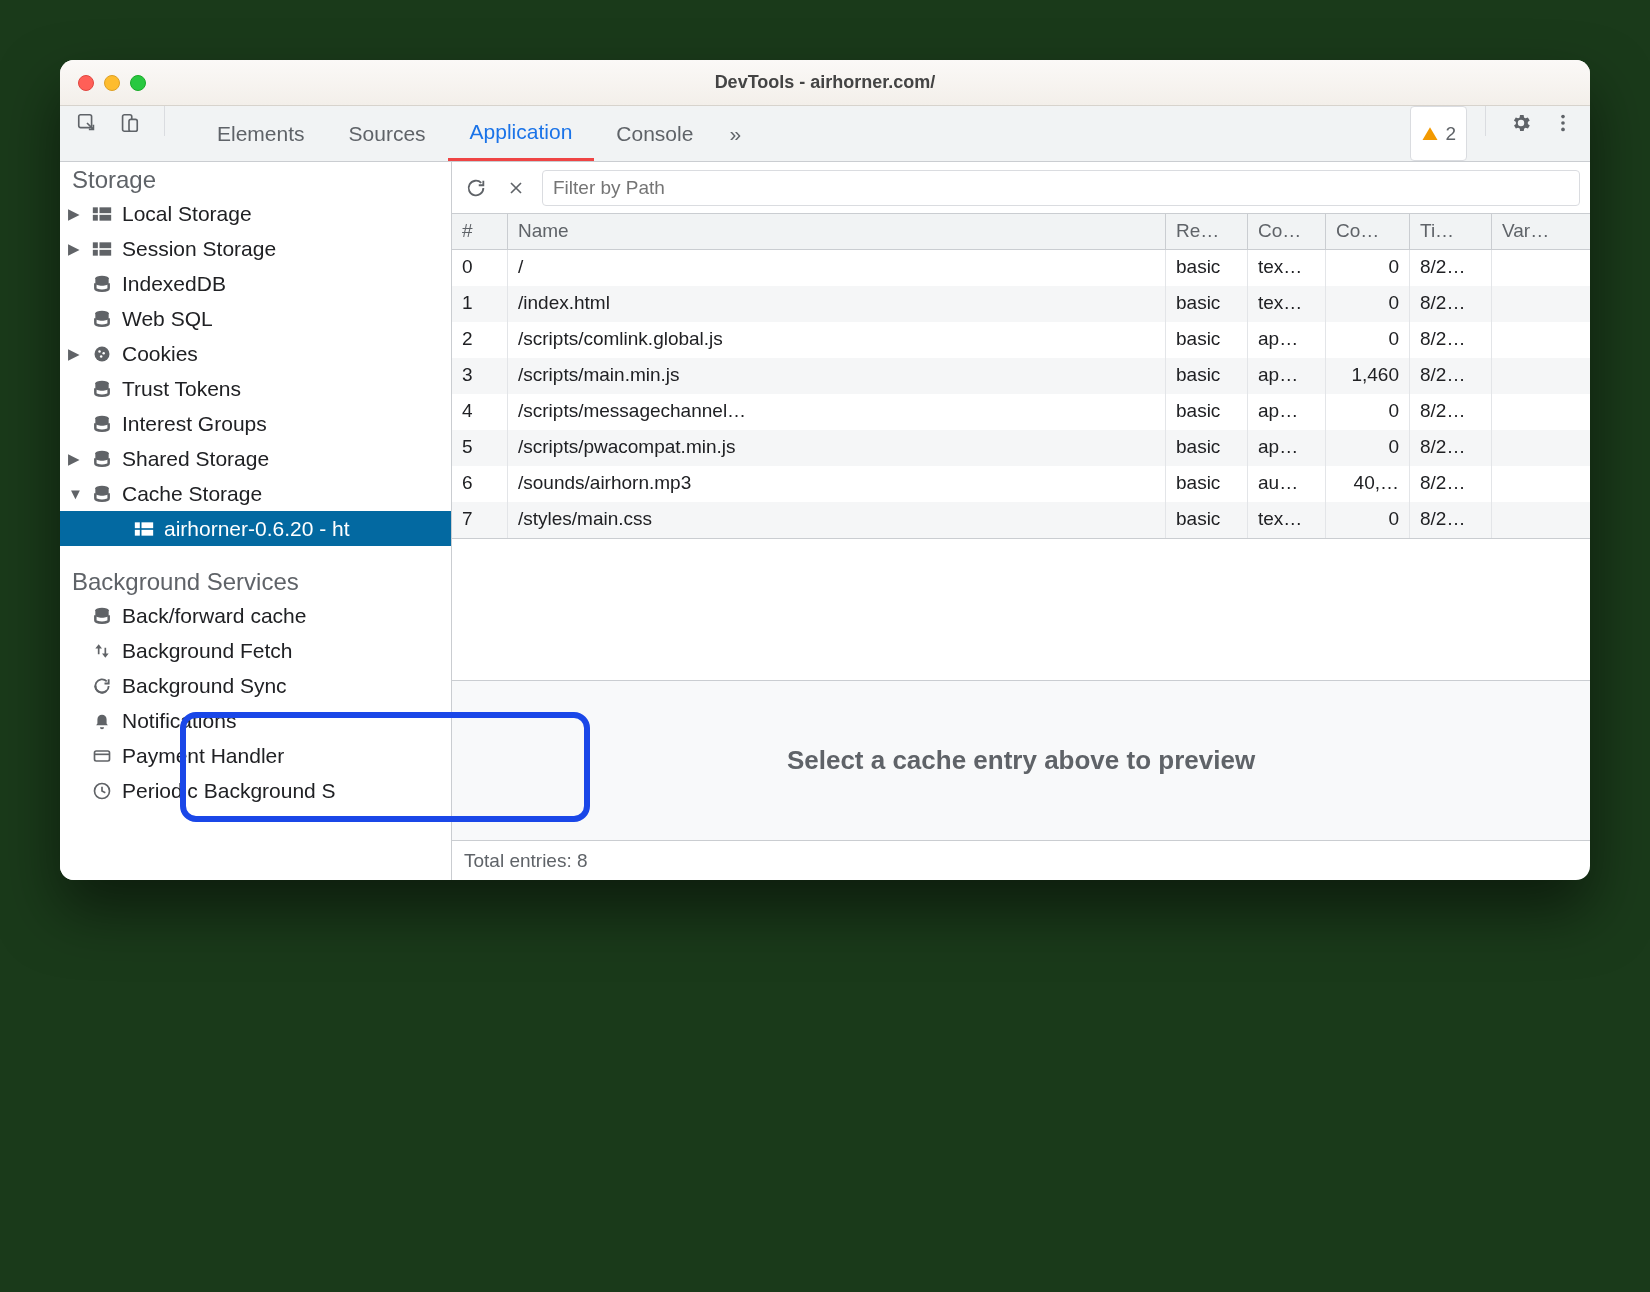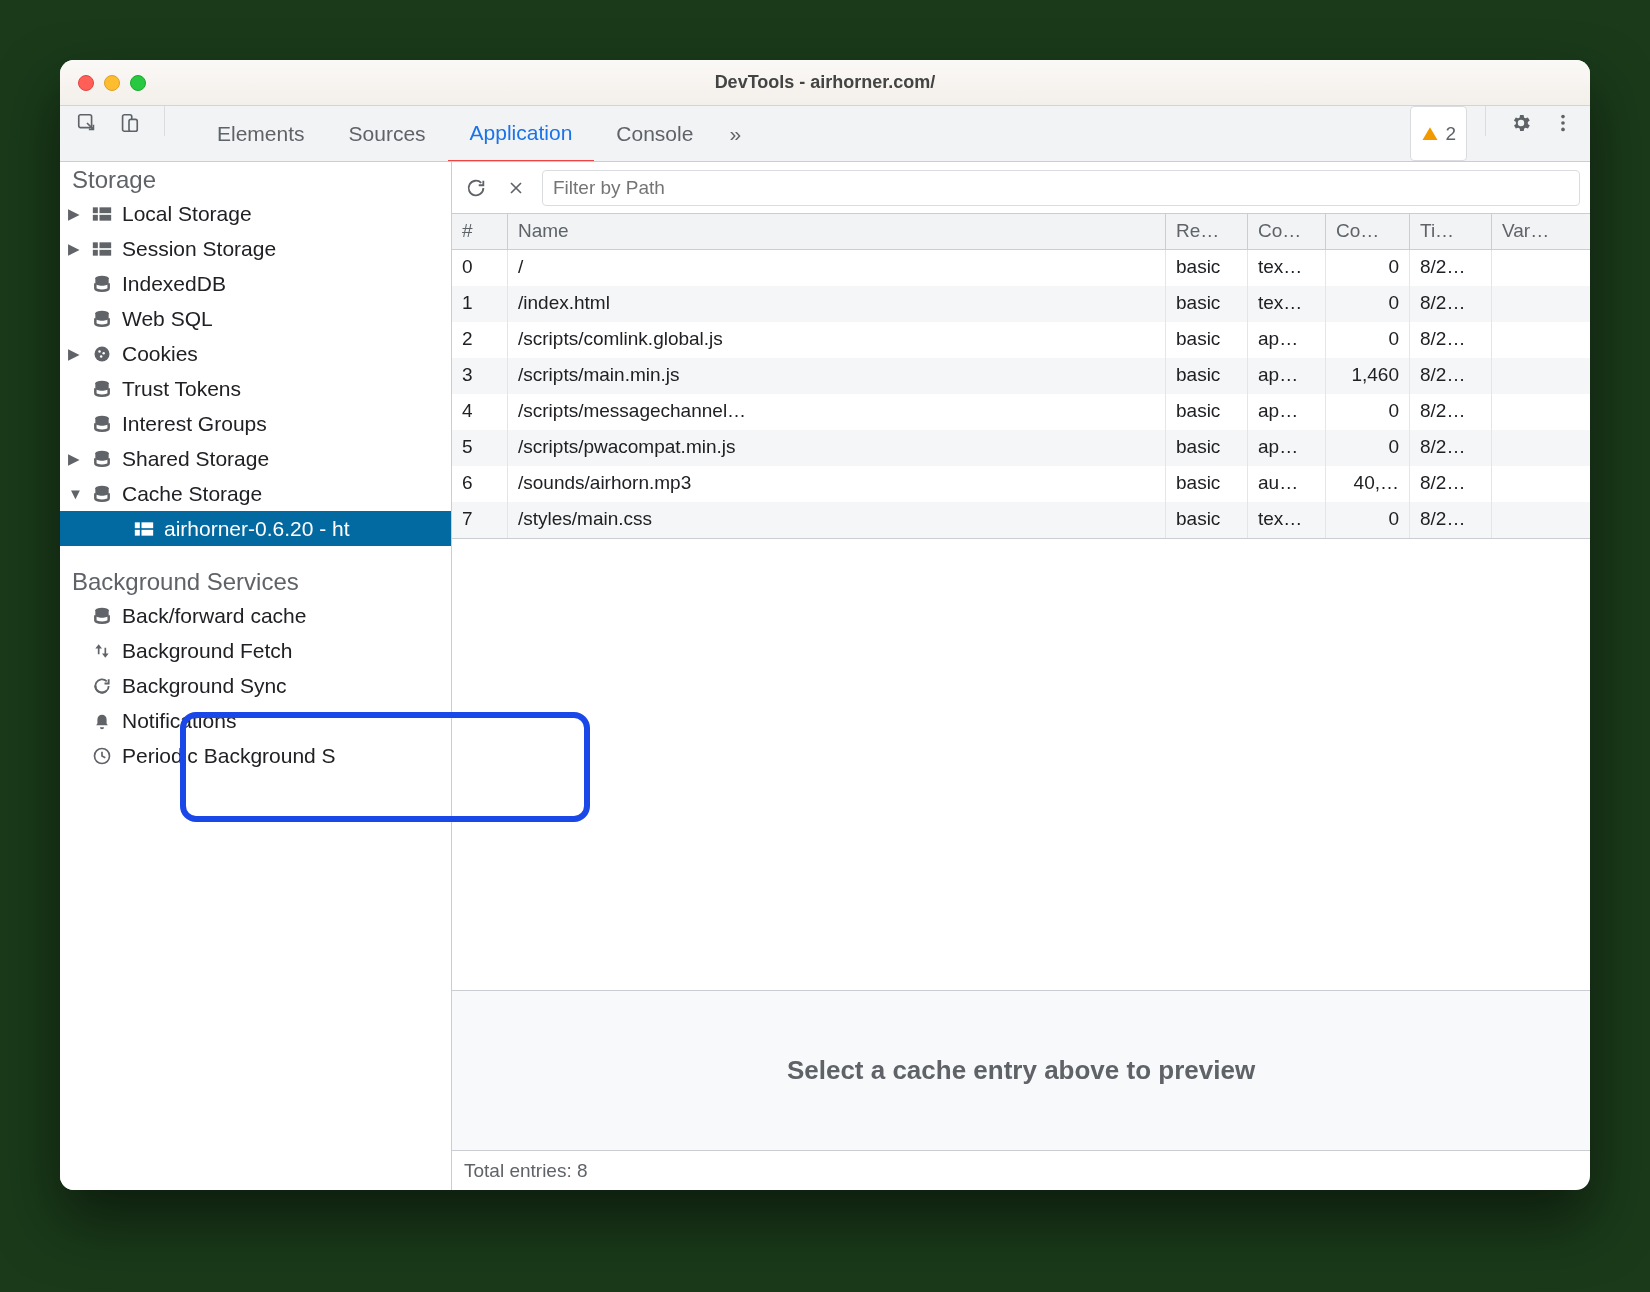--- a/index.html
+++ b/index.html
@@ -4,21 +4,21 @@
 <style>
 * { box-sizing: border-box; margin: 0; padding: 0; }
 body {
   font-family: -apple-system, BlinkMacSystemFont, "Segoe UI", Arial, sans-serif;
   background: #1a3a1a;
   width: 1650px; height: 1292px;
   padding: 60px;
   overflow: hidden;
 }
 .window {
-  width: 1530px; height: 1130px;
+  width: 1530px; height: 820px;
   background: #fff;
   border-radius: 14px;
   box-shadow: 0 30px 60px rgba(0,0,0,0.5);
   display: flex; flex-direction: column;
   overflow: hidden;
 }
 .titlebar {
   height: 46px;
   background: linear-gradient(#fbf9f7,#f3efea);
   border-bottom: 1px solid #d7d3cd;
@@ -40,21 +40,21 @@
   height: 56px;
   background: #f1f3f4;
   border-bottom: 1px solid #cacdd1;
   display: flex; 
   padding: 0 10px; gap: 8px;
   font-size: 20px; color:#5f6368;
 }
 .tb-btn { width: 34px; height: 34px; display:flex; align-items:center; justify-content:center; cursor:pointer; }
 .tabs { display:flex; align-items:center; height:100%; margin-left: 12px; gap: 0; }
 .tab { padding: 0 22px; height:100%; display:flex; align-items:center; cursor:pointer; color:#5f6368; font-size:21px; }
-.tab.active { color:#1a73e8; border-bottom:1px solid #ef4444; }
+.tab.active { color:#1a73e8; border-bottom:3px solid #ef4444; }
 .spacer { flex:1; }
 .warn-badge {
   display:flex; align-items:center; gap:6px;
   padding: 4px 10px; background:#fff; border:1px solid #dadce0;
   border-radius:4px; font-size:19px; color:#5f6368;
 }
 .warn-tri { color:#f29900; }
 .vsep { width:1px; height:30px; background:#dadce0; margin:0 10px; }
 
 .body { flex:1; display:flex; overflow:hidden; }
@@ -355,20 +355,30 @@
                 <svg width="20" height="20" viewBox="0 0 24 24" fill="#606367">
                   <path d="M12 22a2.5 2.5 0 0 0 2.5-2.5h-5A2.5 2.5 0 0 0 12 22zM19 17H5l1.5-2V10a5.5 5.5 0 0 1 11 0v5z"></path>
                 </svg>
               </span>
               <span>Notifications</span>
             </div>
             <div class="tree-item">
               <span class="caret"></span>
               <span class="icon">
                 <svg width="20" height="20" viewBox="0 0 24 24" fill="none" stroke="#606367" stroke-width="2">
+                  <rect x="3" y="6" width="18" height="12" rx="2"></rect>
+                  <path d="M3 10h18"></path>
+                </svg>
+              </span>
+              <span>Payment Handler</span>
+            </div>
+            <div class="tree-item">
+              <span class="caret"></span>
+              <span class="icon">
+                <svg width="20" height="20" viewBox="0 0 24 24" fill="none" stroke="#606367" stroke-width="2">
                   <circle cx="12" cy="12" r="9"></circle>
                   <path d="M12 7v5l4 2"></path>
                 </svg>
               </span>
               <span>Periodic Background S</span>
             </div>
           </div>
     </div>
 
     <div class="main">

